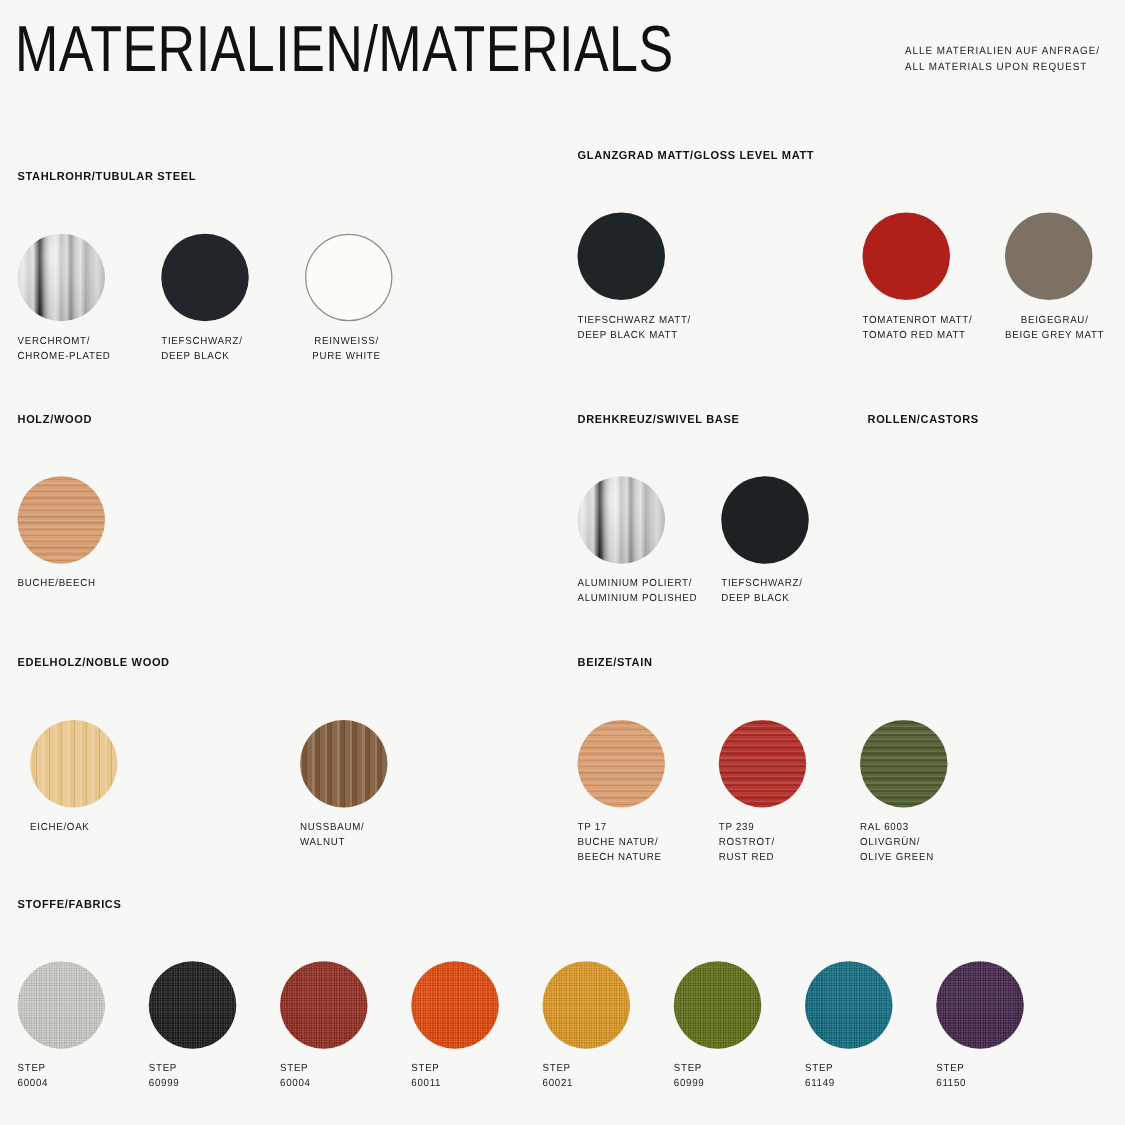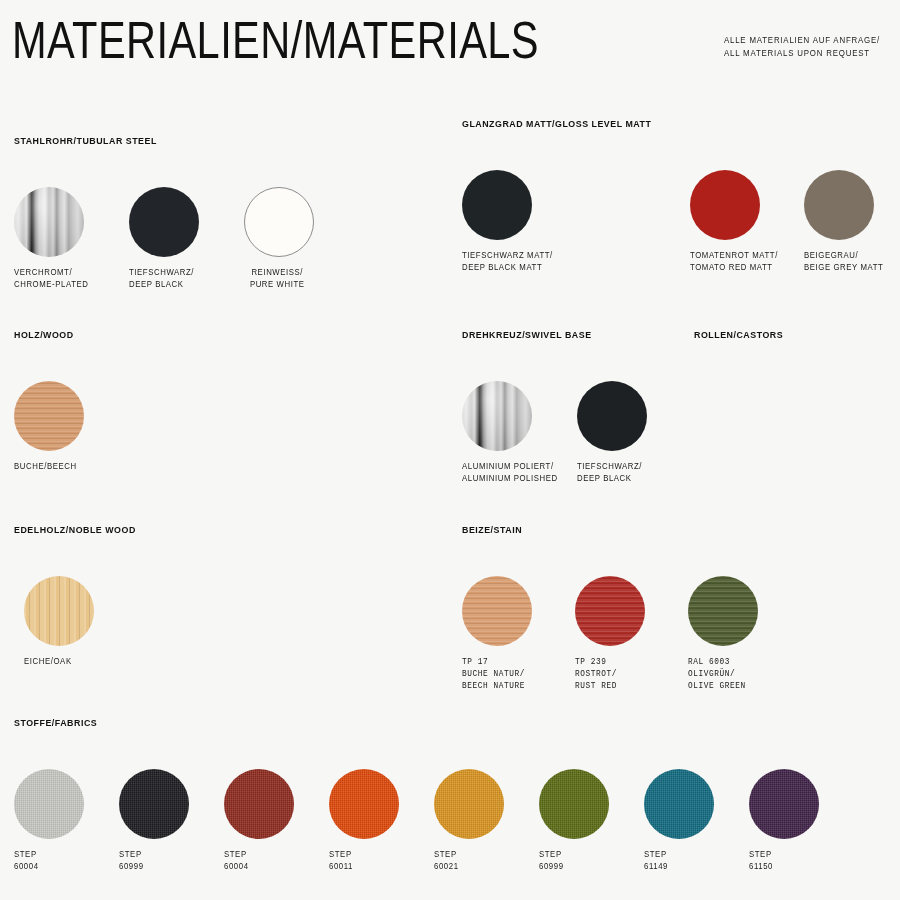--- a/index.html
+++ b/index.html
@@ -166,21 +166,21 @@
               <span>DEEP BLACK MATT</span>
             </div>
           </div>
           <div class="swatch" style="left: 228px;">
             <div class="disc" style="background: rgb(176, 32, 26);"></div>
             <div class="caption">
               <span>TOMATENROT MATT/</span>
               <span>TOMATO RED MATT</span>
             </div>
           </div>
-          <div class="swatch" style="left: 342px;">
+          <div class="swatch" style="left: 342px; text-align: center;">
             <div class="disc" style="background: rgb(125, 113, 99);"></div>
             <div class="caption">
               <span>BEIGEGRAU/</span>
               <span>BEIGE GREY MATT</span>
             </div>
           </div>
         </div>
       </div>
       <div class="section" style="left: 14px; top: 330px;">
         <div class="section-title">HOLZ/WOOD</div>
@@ -217,25 +217,32 @@
       </div>
       <div class="section" style="left: 14px; top: 525px;">
         <div class="section-title">EDELHOLZ/NOBLE WOOD</div>
         <div class="swatch-row" style="position: relative; margin-top: 41px; height: 130px;">
           <div class="swatch" style="left: 10px;">
             <div class="disc grain-v" style="background: rgb(232, 196, 137);"></div>
             <div class="caption">
               <span>EICHE/OAK</span>
             </div>
           </div>
+          <div class="swatch" style="left: 226px;">
+            <div class="disc grain-v" style="background: rgb(123, 86, 54);"></div>
+            <div class="caption">
+              <span>NUSSBAUM/</span>
+              <span>WALNUT</span>
+            </div>
+          </div>
         </div>
       </div>
       <div class="section" style="left: 462px; top: 525px;">
         <div class="section-title">BEIZE/STAIN</div>
-        <div class="swatch-row" style="position: relative; margin-top: 41px; height: 130px; font-family: Liberation Mono, monospace;">
+        <div class="swatch-row" style="position: relative; margin-top: 41px; height: 130px;">
           <div class="swatch" style="left: 0px;">
             <div class="disc grain-h" style="background: rgb(215, 155, 110);"></div>
             <div class="caption">
               <span>TP 17</span>
               <span>BUCHE NATUR/</span>
               <span>BEECH NATURE</span>
             </div>
           </div>
           <div class="swatch" style="left: 113px;">
             <div class="disc grain-h" style="background: rgb(173, 43, 37);"></div>

